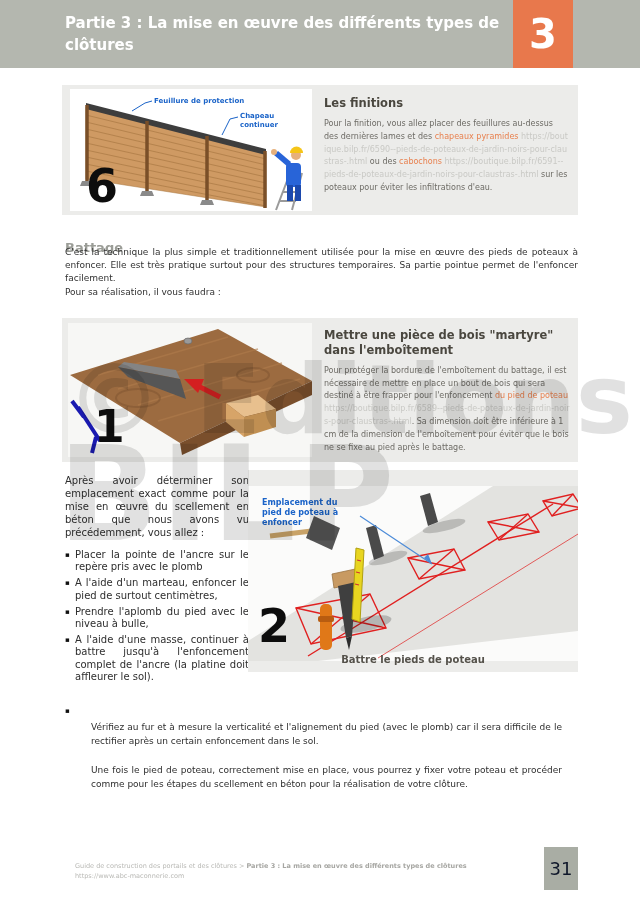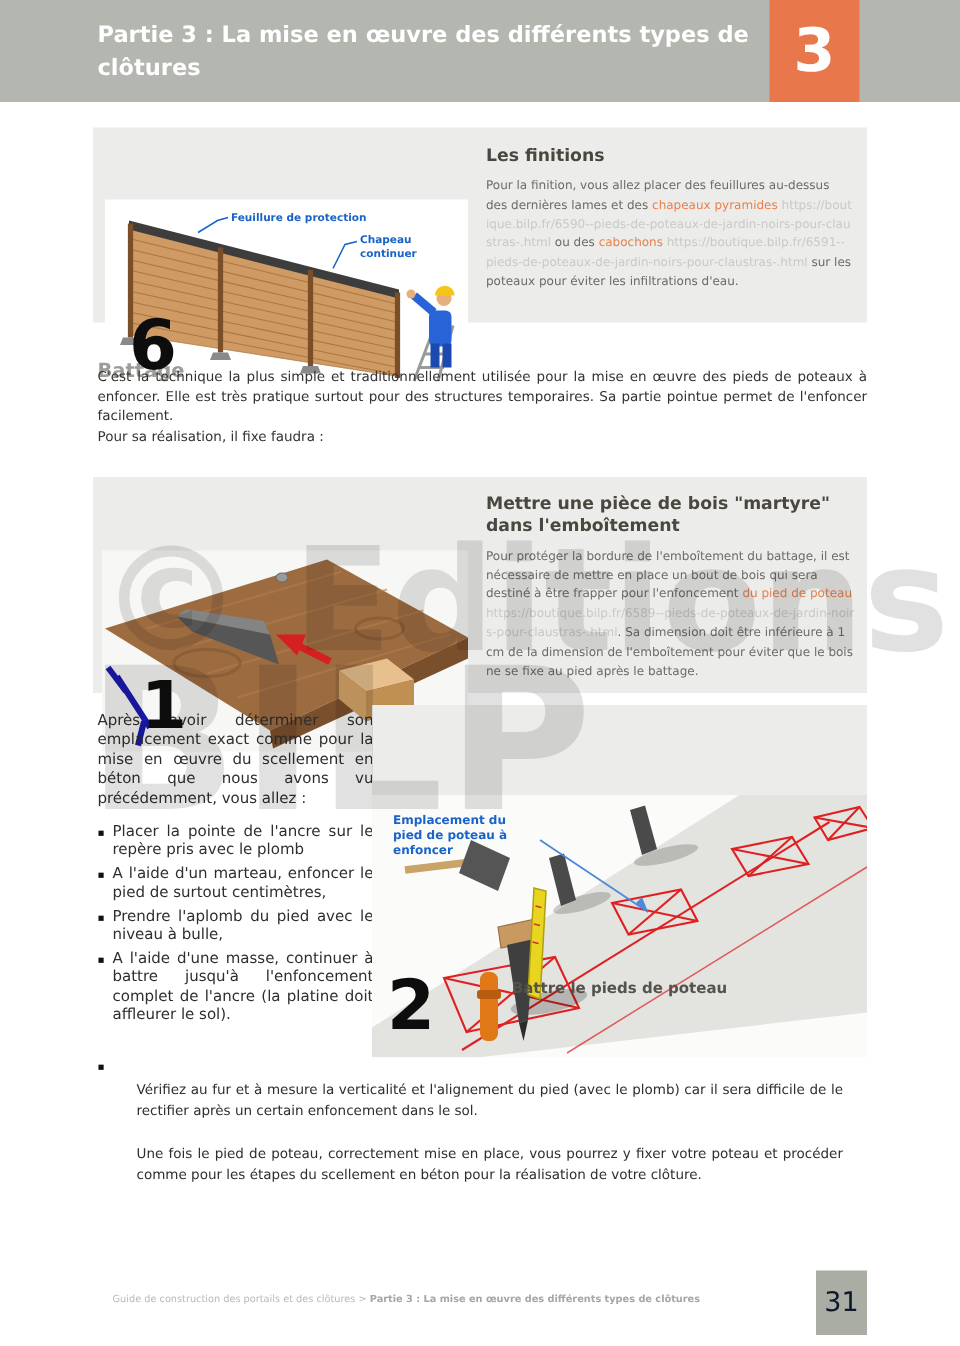--- a/index.html
+++ b/index.html
@@ -9,21 +9,21 @@
   
   .header{position:absolute;left:0;top:0;width:640px;height:68px;background:#b4b7af;}
   .header-title{position:absolute;left:65px;top:13px;width:440px;color:#ffffff;
                 font-size:15px;font-weight:bold;line-height:1.45;}
   .chapter-box{position:absolute;left:513px;top:0;width:60px;height:68px;background:#e8784c;
                display:flex;align-items:center;justify-content:center;
                color:#fff;font-size:40px;font-weight:bold;}
 
   
   .panel{position:absolute;background:#ececea;}
-  .img-area{position:absolute;background:#ffffff;overflow:hidden;margin-top:44px;}
+  .img-area{position:absolute;background:#ffffff;overflow:hidden;}
   .step-num{position:absolute;font-weight:bold;color:#0d0d0d;line-height:1;z-index:5;}
   .img-label{position:absolute;color:#1a63c8;font-weight:bold;font-size:7px;line-height:1.25;z-index:6;}
 
   .panel-text{position:absolute;}
   .panel-heading{font-size:11.5px;font-weight:bold;color:#4a473f;line-height:1.3;margin-bottom:7px;}
   .panel-para{font-size:8px;line-height:1.6;color:#6d6b65;text-align:left;}
   .lnk{color:#e8814f;}
   .url{color:#c9c9c5;word-break:break-all;}
 
   
@@ -135,21 +135,21 @@
     <div class="panel-text" style="left:262px;top:11px;width:244px;">
       <div class="panel-heading">Les finitions</div>
       <div class="panel-para">
         <span>Pour la finition, vous allez placer des feuillures au-dessus des dernières lames et des </span><span class="lnk">chapeaux pyramides</span><span class="url"> https://boutique.bilp.fr/6590--pieds-de-poteaux-de-jardin-noirs-pour-claustras-.html</span><span> ou des </span><span class="lnk">cabochons</span><span class="url"> https://boutique.bilp.fr/6591--pieds-de-poteaux-de-jardin-noirs-pour-claustras-.html</span><span> sur les poteaux pour éviter les infiltrations d'eau.</span>
       </div>
     </div>
   </div>
 
   <div class="section-heading" style="top:228px;">Battage</div>
   <div class="body-para" style="top:246px;">C'est la technique la plus simple et traditionnellement utilisée pour la mise en œuvre des pieds de poteaux à enfoncer. Elle est très pratique surtout pour des structures temporaires. Sa partie pointue permet de l'enfoncer facilement.</div>
-  <div class="body-para no-just" style="top:286px;">Pour sa réalisation, il fixe faudra :</div>
+  <div class="body-para no-just" style="top:286px;">Pour sa réalisation, il vous faudra :</div>
 
   <div class="panel" style="left:62px;top:318px;width:516px;height:144px;">
     <div class="img-area" style="left:6px;top:5px;width:244px;height:134px;background:#f7f7f5;">
       <svg width="244" height="134" viewBox="0 0 244 134">
 
         <polygon points="2,52 150,6 244,58 112,120" fill="#9c6b40"></polygon>
         <polygon points="112,120 244,58 244,72 114,132" fill="#7a4f2c"></polygon>
         <g stroke="#b07c4c" stroke-width="1.5" opacity="0.6">
           <line x1="30" y1="52" x2="160" y2="14"></line>
             <line x1="50" y1="66" x2="190" y2="26"></line>
@@ -275,18 +275,19 @@
         <p>Une fois le pied de poteau, correctement mise en place, vous pourrez y fixer votre poteau et procéder comme pour les étapes du scellement en béton pour la réalisation de votre clôture.</p>
       </span>
     </div>
   </div>
 
   <div class="wm wm1">© Editions</div>
   <div class="wm wm2">BILP</div>
 
   <div class="footer-text">
     <div><span>Guide de construction des portails et des clôtures &gt; </span><b>Partie 3 : La mise en œuvre des différents types de clôtures</b></div>
+    <div>https://www.abc-maconnerie.com</div>
   </div>
   <div class="page-box">
     <span>31</span>
   </div>
 
 </div>
 
 </body></html>

